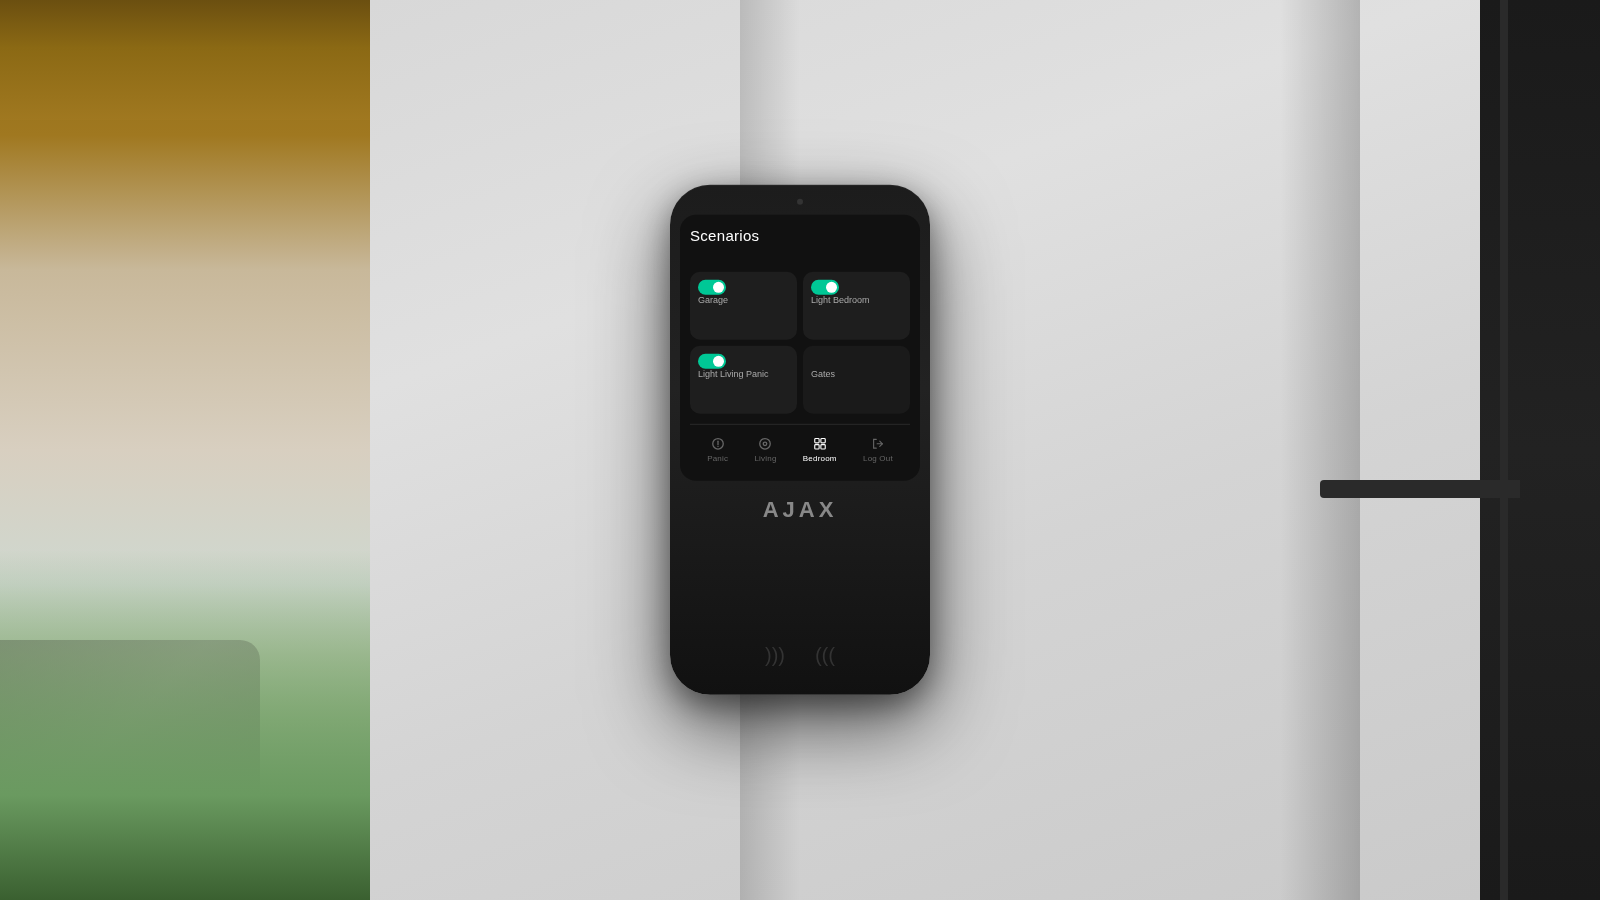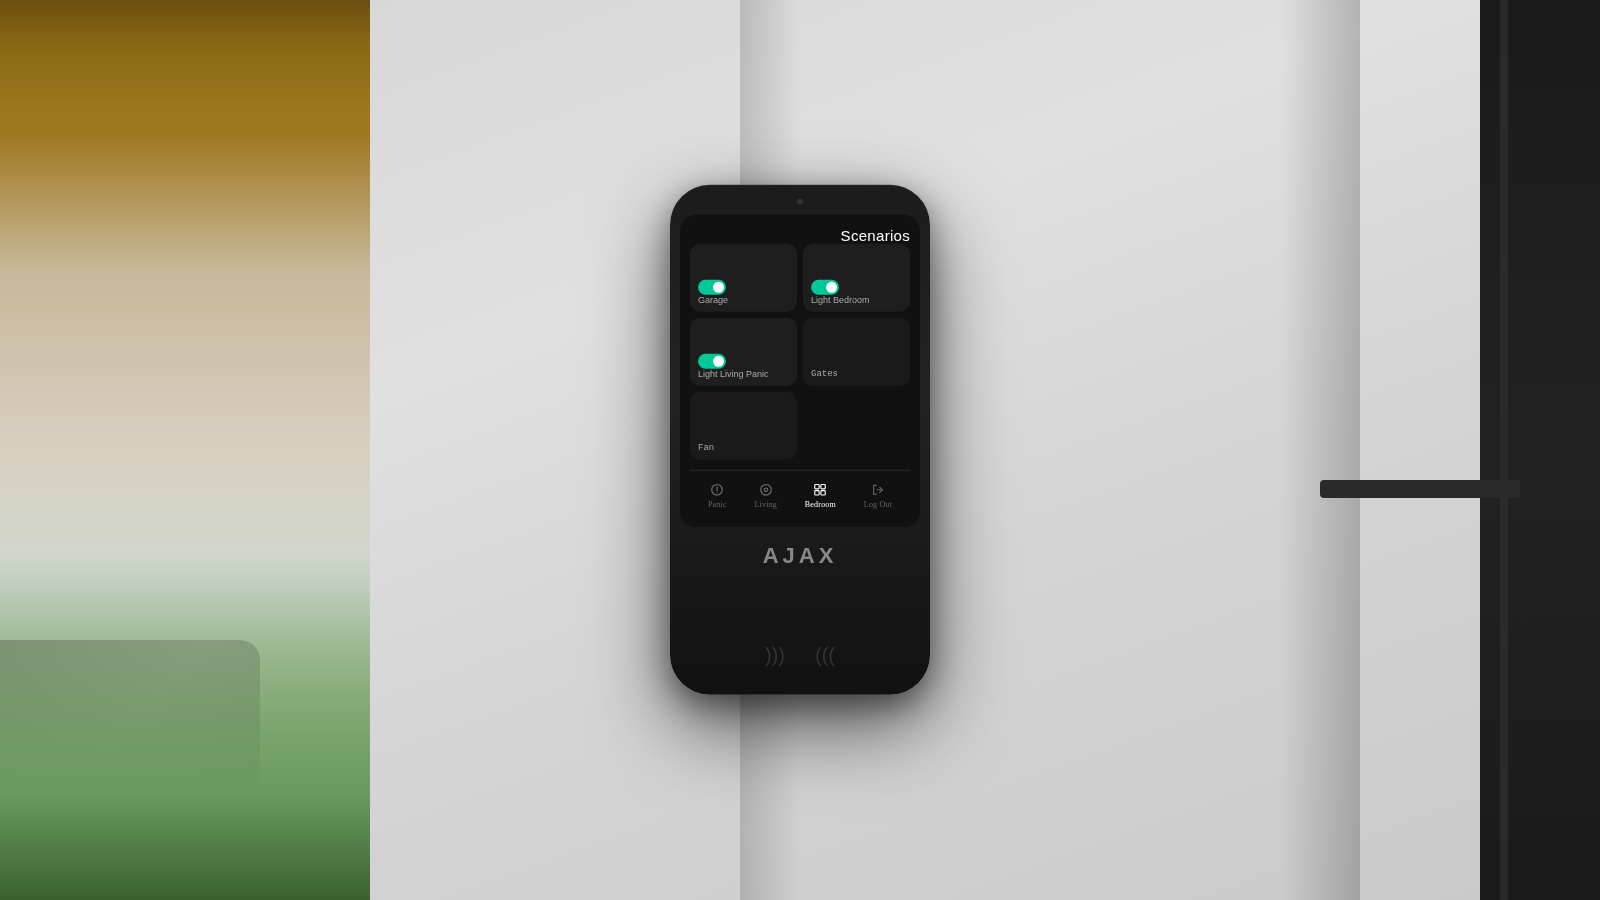--- a/index.html
+++ b/index.html
@@ -141,47 +141,46 @@
       margin-top: 30px;
       flex: none;
       padding: 12px 10px 10px;
       position: relative;
     }
 
     .screen-title {
       color: #fff;
       font-size: 15px;
       font-weight: 500;
-      text-align: right;
-      margin-bottom: 0;
+      text-align: left;
+      margin-bottom: 28px;
       letter-spacing: 0.3px;
     }
 
     
     .scenarios-grid {
       display: grid;
       grid-template-columns: 1fr 1fr;
       gap: 6px;
       margin-bottom: 10px;
     }
 
     .scenario-card {
       background: #1e1e1e;
       border-radius: 10px;
       padding: 8px 8px 6px;
       height: 68px;
       display: flex;
       flex-direction: column;
-      justify-content: flex-end;
+      justify-content: flex-start;
       cursor: pointer;
     }
 
     .scenario-card-inactive {
       background: #1a1a1a;
-      font-family: Liberation Mono, monospace;
     }
 
     
     .toggle {
       width: 28px;
       height: 15px;
       border-radius: 8px;
       display: flex;
       align-items: center;
       padding: 2px;
@@ -222,21 +221,20 @@
     }
 
     .nav-item {
       display: flex;
       flex-direction: column;
       align-items: center;
       gap: 3px;
       cursor: pointer;
       padding: 4px 8px;
       border-radius: 8px;
-      font-family: Liberation Serif, serif;
     }
 
     .nav-item-active {
       
     }
 
     .nav-label {
       font-size: 8px;
       color: #666;
       letter-spacing: 0.2px;
@@ -354,24 +352,20 @@
             <div class="toggle-knob"></div>
           </div>
           <div class="scenario-name">Light Living Panic</div>
         </div>
 
         <div class="scenario-card scenario-card-inactive">
           <div style="height:15px"></div>
           <div class="scenario-name">Gates</div>
         </div>
 
-        <div class="scenario-card scenario-card-inactive">
-          <div style="height:15px"></div>
-          <div class="scenario-name">Fan</div>
-        </div>
 
       </div>
 
       <div class="device-nav">
 
         <div class="nav-item">
           <svg class="icon-svg" viewBox="0 0 16 16" fill="none">
             <circle cx="8" cy="8" r="6" stroke="#666" stroke-width="1.5"></circle>
             <line x1="8" y1="5" x2="8" y2="9" stroke="#666" stroke-width="1.5" stroke-linecap="round"></line>
             <circle cx="8" cy="11" r="0.8" fill="#666"></circle>

